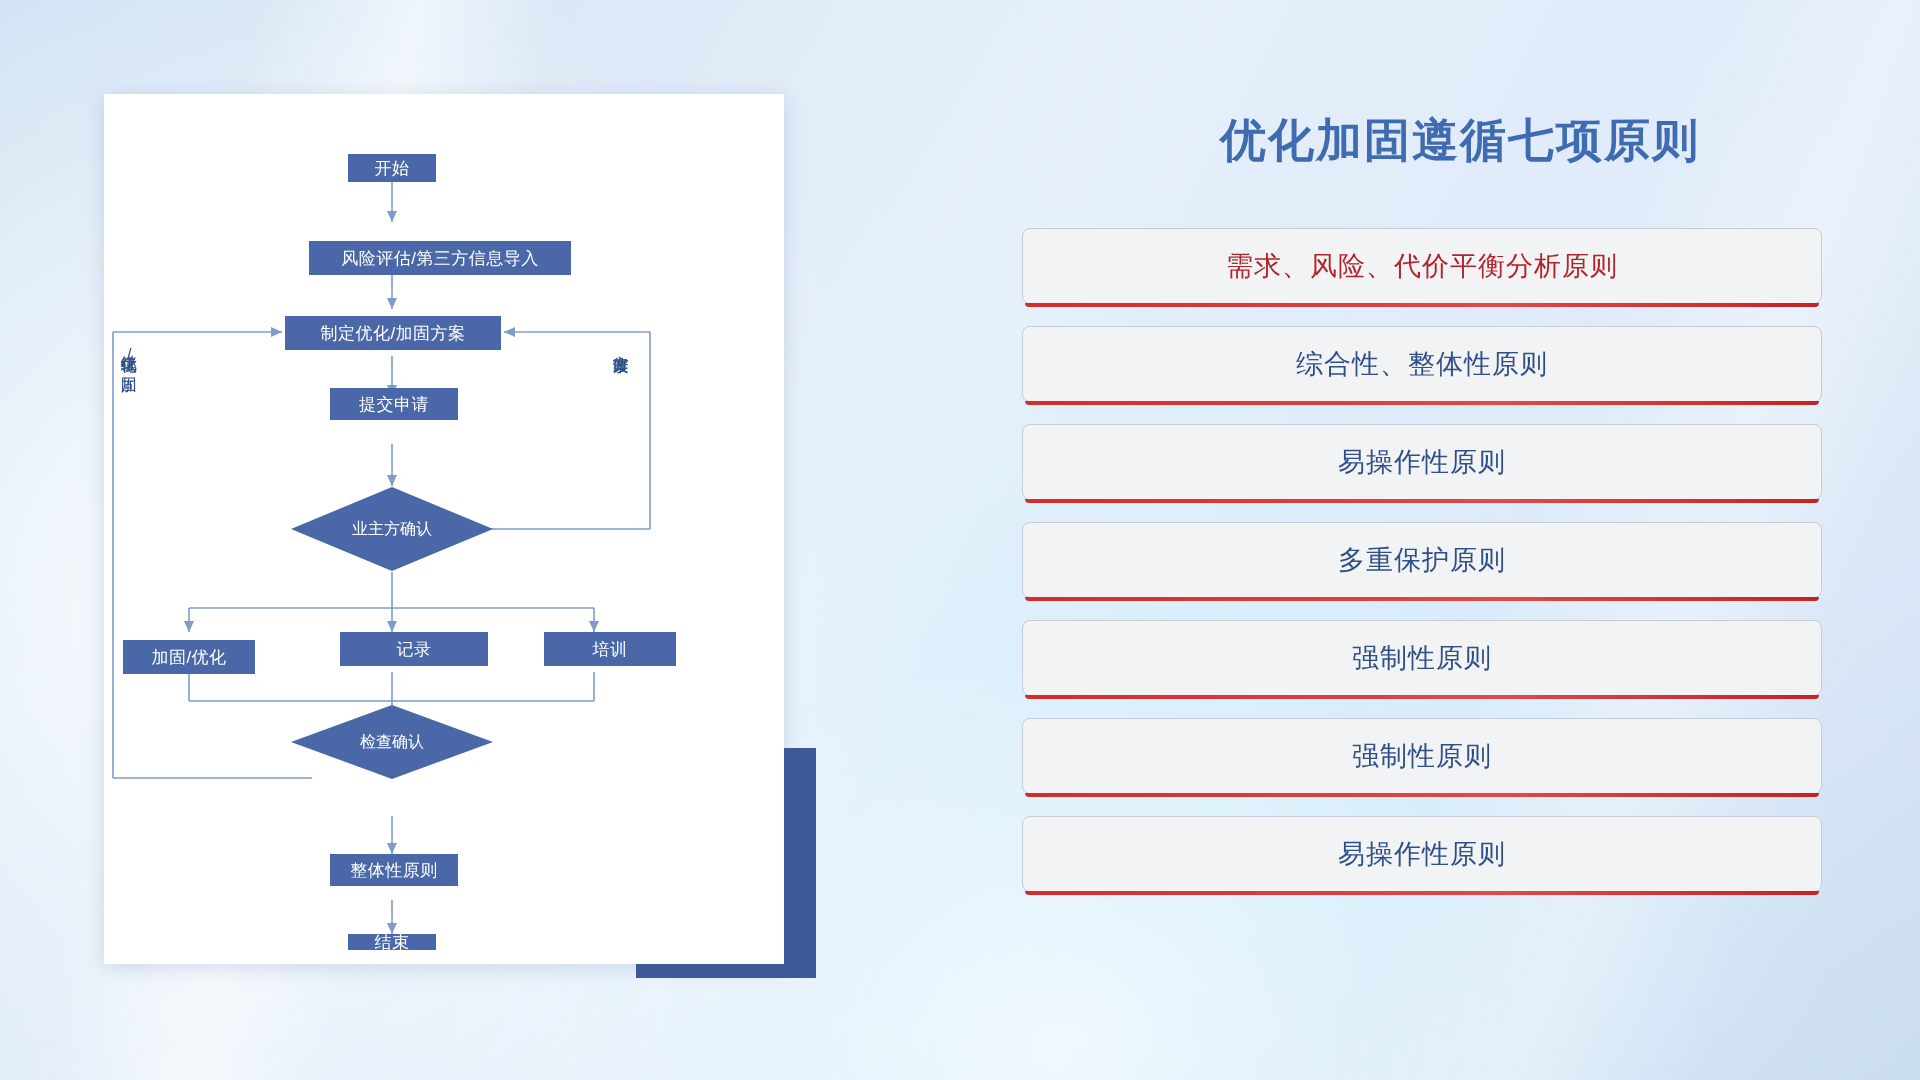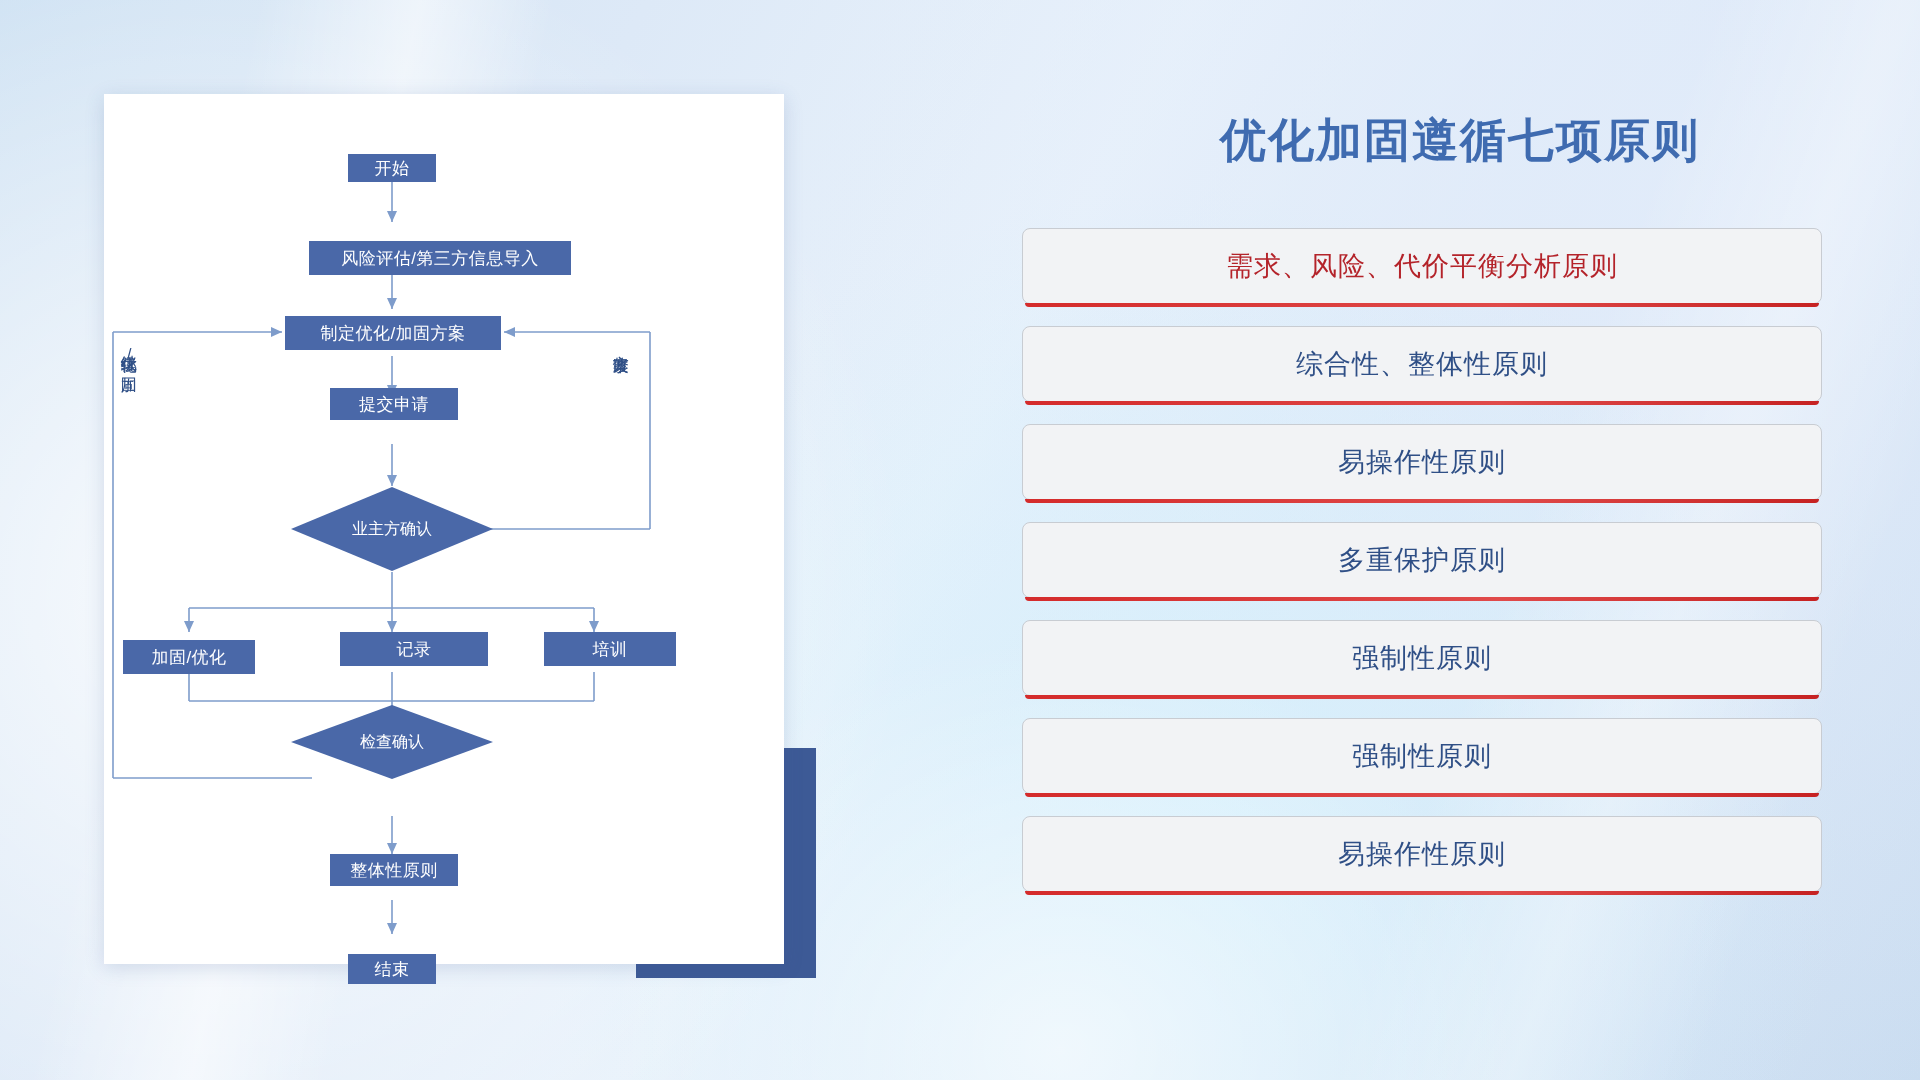--- a/index.html
+++ b/index.html
@@ -251,21 +251,21 @@
         <svg width="204" height="76">
             <polygon points="102,1 203,38 102,75 1,38" fill="#4a68a8"></polygon>
           </svg>
         <div class="diamond-label">检查确认</div>
       </div>
 
       <div class="node" style="left:226px; top:760px; width:128px; height:32px;">
         <span>整体性原则</span>
       </div>
 
-      <div class="node" style="left:244px; top:840px; width:88px; height:30px;margin-top:20px;">
+      <div class="node" style="left:244px; top:840px; width:88px; height:16px;">
         <span>结束</span>
       </div>
 
       <div class="vlabel" style="left:16px; top:248px; height:130px;">继续优化/加固</div>
 
       <div class="vlabel" style="left:508px; top:248px; height:100px;">方案修改</div>
 
     </div>
   </div>
 

